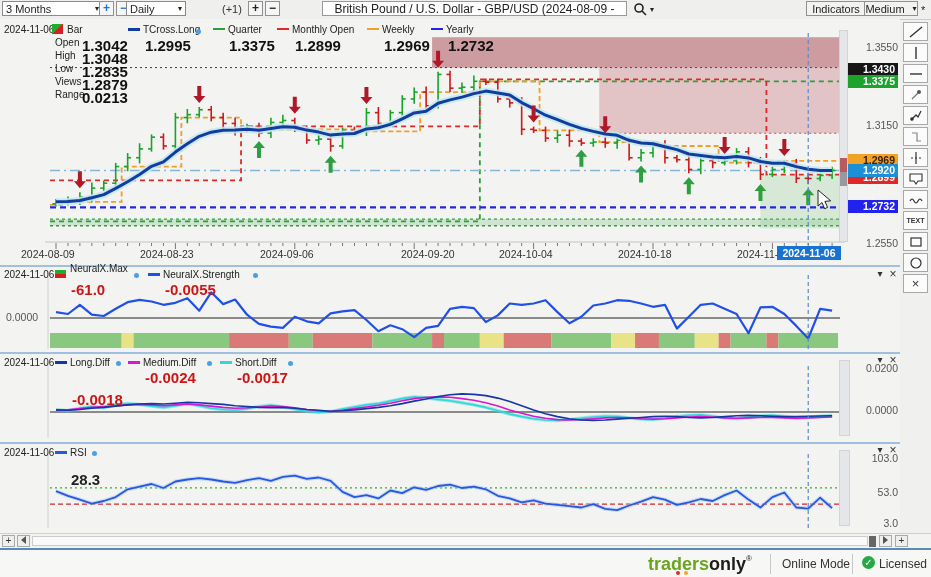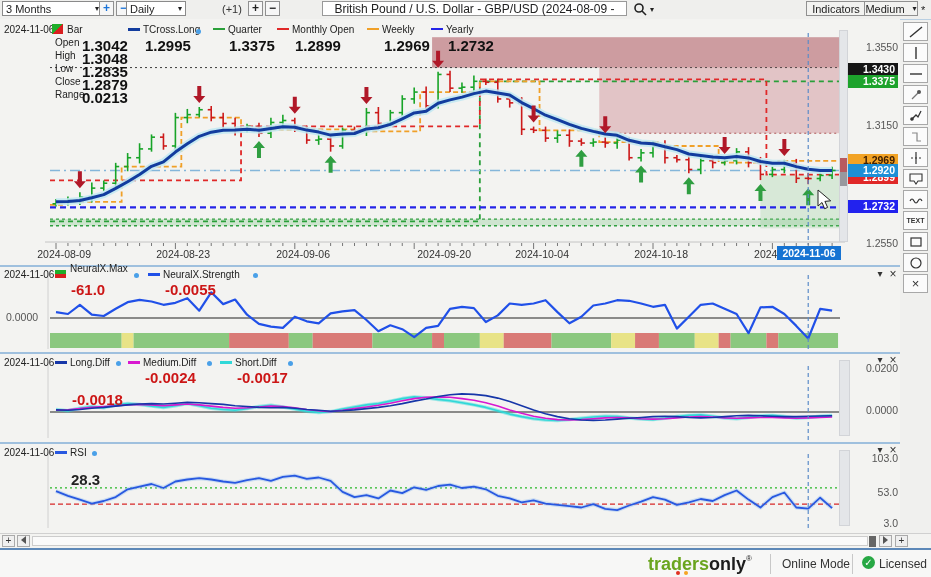--- a/index.html
+++ b/index.html
@@ -19,21 +19,21 @@
   .panel{position:absolute;left:0;width:900px;background:#f3f3f1;border-top:2px solid #9fc0de;box-sizing:border-box;}
   .lbl{position:absolute;font-size:10px;color:#222;white-space:nowrap;}
   .val{position:absolute;font-size:15px;font-weight:bold;color:#111;white-space:nowrap;}
   .swatch{position:absolute;width:12px;height:0;border-top:3px solid;}
   .swatch.dashed{border-top-style:dashed;border-top-width:2px;}
   .barswatch{position:absolute;width:11px;height:10px;background:linear-gradient(135deg,#1fae2a 49%,#d81f1f 51%);}
   .maxswatch{position:absolute;width:11px;height:8px;background:linear-gradient(180deg,#1fae2a 49%,#d81f1f 51%);}
   .infodot{position:absolute;width:5px;height:5px;border-radius:50%;background:#4aa0e8;}
   .axis-tick{position:absolute;font-size:10.5px;color:#555;width:48px;text-align:right;}
   .badge{position:absolute;left:846px;width:52px;height:13px;font-size:10.5px;font-weight:bold;text-align:right;line-height:13px;padding-right:3px;box-sizing:border-box;}
-  .xlabel{position:absolute;top:248px;width:70px;text-align:right;font-size:10.5px;color:#333;}
+  .xlabel{position:absolute;top:248px;width:70px;text-align:left;font-size:10.5px;color:#333;}
   .xhl{position:absolute;left:777px;top:246px;width:64px;height:14px;background:#1673d2;color:#fff;font-size:10.5px;font-weight:bold;text-align:center;line-height:14px;}
   .collapse{position:absolute;font-size:10px;color:#333;width:12px;text-align:center;cursor:default;}
   
   .tool{position:absolute;left:903px;width:25px;height:19px;background:#fbfbfb;border:1px solid #a8a8a8;box-sizing:border-box;display:flex;align-items:center;justify-content:center;color:#333;font-size:10px;}
   
   .vstrip{position:absolute;background:#e4e6e9;border:1px solid #d2d4d8;box-sizing:border-box;}
   .hscroll{position:absolute;left:0;top:533px;width:931px;height:15px;background:#f3f3f1;border-top:1px solid #d0d0d0;}
   .sbtn{position:absolute;top:1px;width:13px;height:12px;background:#efefef;border:1px solid #aaa;box-sizing:border-box;text-align:center;line-height:10px;font-size:10px;color:#333;}
   .tri{width:0;height:0;display:inline-block;}
   
@@ -401,21 +401,21 @@
   <div class="swatch dashed" style="left:431px;top:28px;border-color:#2424e8"></div>
   <div class="lbl" style="left:446px;top:24px">Yearly</div>
   <div class="val" style="left:448px;top:37px">1.2732</div>
 
   <div class="lbl" style="left:55px;top:37px">Open</div>
   <div class="val" style="left:82px;top:37px">1.3042</div>
   <div class="lbl" style="left:55px;top:50px">High</div>
   <div class="val" style="left:82px;top:50px">1.3048</div>
   <div class="lbl" style="left:55px;top:63px">Low</div>
   <div class="val" style="left:82px;top:63px">1.2835</div>
-  <div class="lbl" style="left:55px;top:76px">Close</div>
+  <div class="lbl" style="left:55px;top:76px">Views</div>
   <div class="val" style="left:82px;top:76px">1.2879</div>
   <div class="lbl" style="left:55px;top:89px">Range</div>
   <div class="val" style="left:82px;top:89px">0.0213</div>
 
   <div class="axis-tick" style="left:850px;top:41px">1.3550</div>
   <div class="axis-tick" style="left:850px;top:119px">1.3150</div>
   <div class="axis-tick" style="left:850px;top:237px">1.2550</div>
 
   <div class="badge" style="top: 63px; background: rgb(22, 22, 22); color: rgb(255, 255, 255);">1.3430</div>
   <div class="badge" style="top: 75px; background: rgb(29, 163, 44); color: rgb(255, 255, 255);">1.3375</div>

